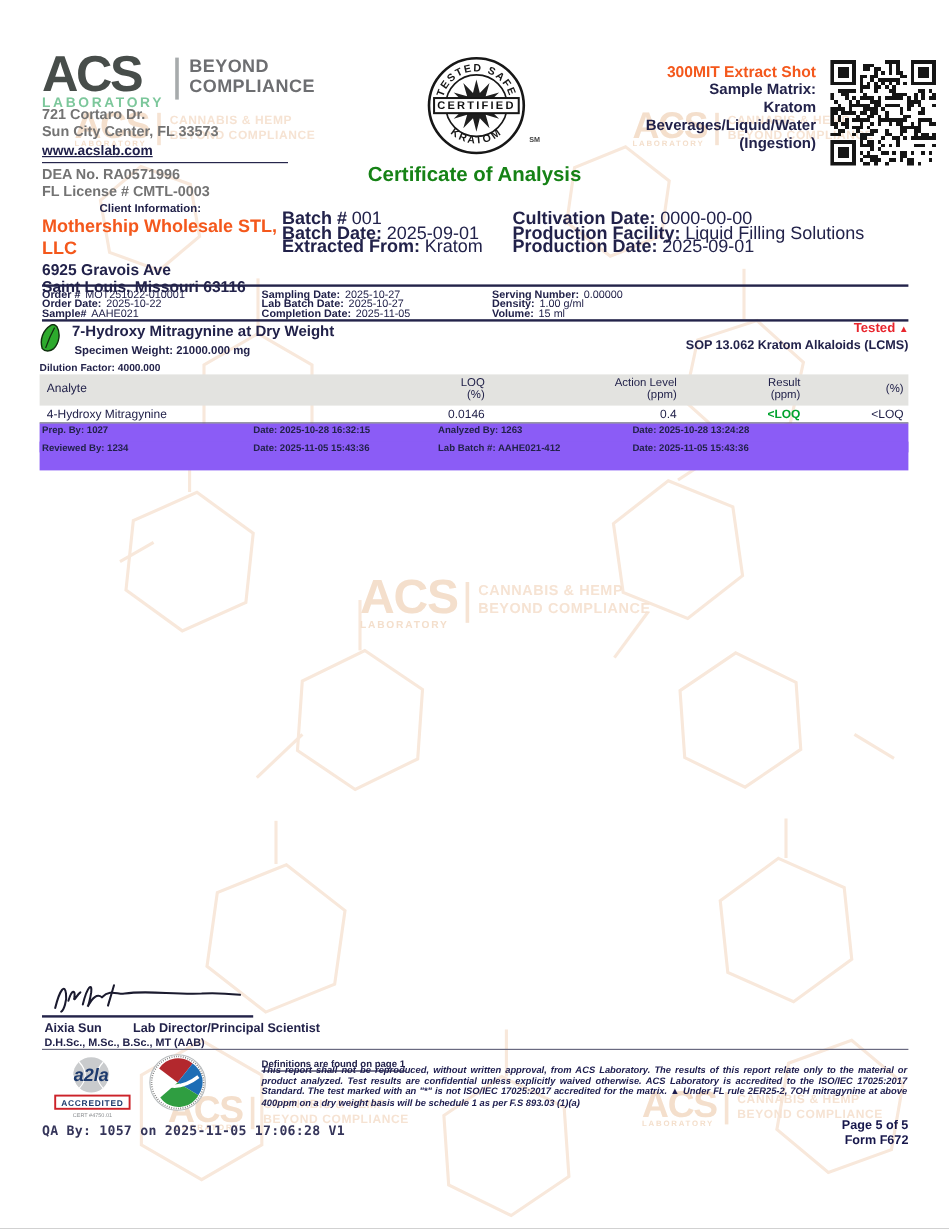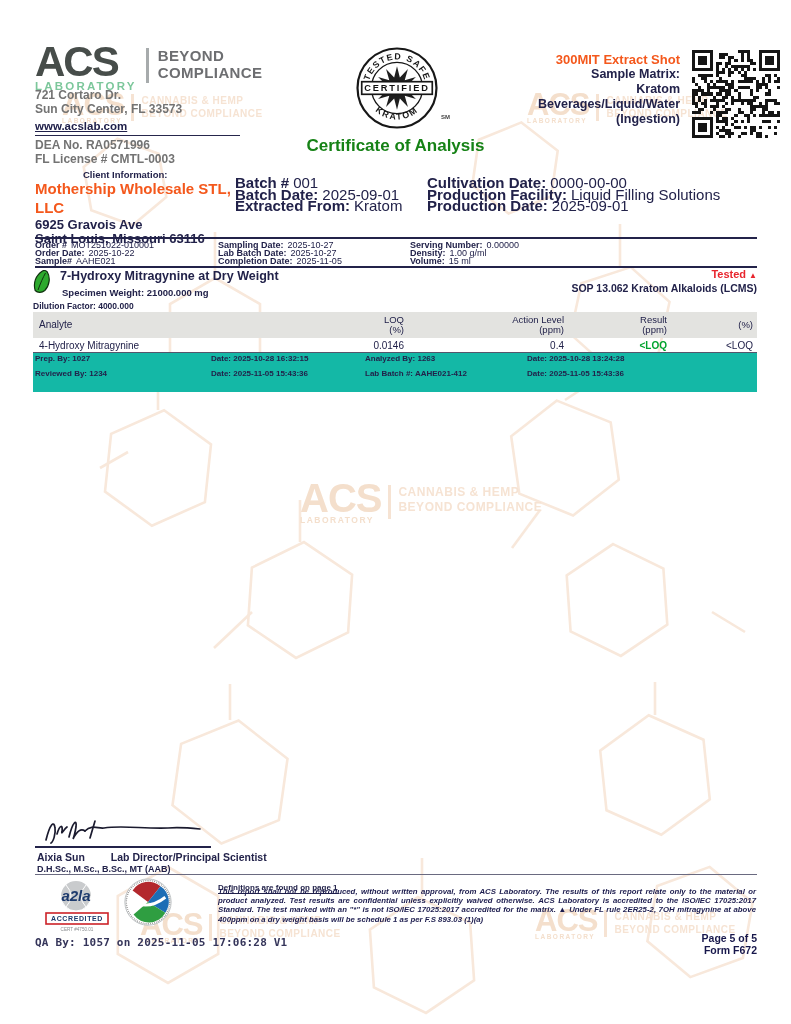--- a/index.html
+++ b/index.html
@@ -56,21 +56,21 @@
   .thead{display:flex;background:#e3e3e0;height:26px;font-size:9.5px;line-height:10.5px;}
   .thead>div{display:flex;flex-direction:column;justify-content:center;}
   .th-analyte{flex:1;padding-left:6px;font-size:10px;}
   .c-loq{width:115px;text-align:right;padding-right:18px;box-sizing:border-box;}
   .c-act{width:160px;text-align:right;padding-right:18px;box-sizing:border-box;}
   .c-res{width:105px;text-align:right;padding-right:20px;box-sizing:border-box;}
   .c-pct{width:70px;text-align:right;padding-right:4px;box-sizing:border-box;}
   .trow{display:flex;align-items:center;height:14px;font-size:10px;border-bottom:1px solid #55556b;}
   .td-analyte{flex:1;padding-left:6px;}
   .res-green{color:#00a32e;font-weight:800;}
-  .meta-row{position:absolute;width:724px;height:24px;background:#14b8a6;}
+  .meta-row{position:absolute;width:724px;height:24px;background:#8b5cf6;}
   .meta-row span{position:absolute;top:0;font-size:8px;font-weight:800;line-height:12px;white-space:nowrap;}
   
   .sig-rule{width:176px;border-bottom:2px solid #23234a;}
   .signer{display:flex;gap:26px;font-size:10.5px;font-weight:700;}
   .creds{font-size:9px;font-weight:700;}
   .foot-rule{width:722px;height:1px;background:#6a6a80;}
   .defs{display:inline-block;font-size:8px;font-weight:800;border-bottom:1.2px solid #23234a;padding-bottom:1px;}
   .disclaimer{width:538px;font-size:7.8px;line-height:9.2px;font-style:italic;font-weight:600;color:#1c1c4e;text-align:justify;}
   .qa{font-family:"DejaVu Sans Mono",monospace;font-size:11px;font-weight:700;color:#35355a;letter-spacing:.2px;}
   .pageno{font-size:10.5px;font-weight:800;color:#17174b;text-align:right;line-height:12px;}

